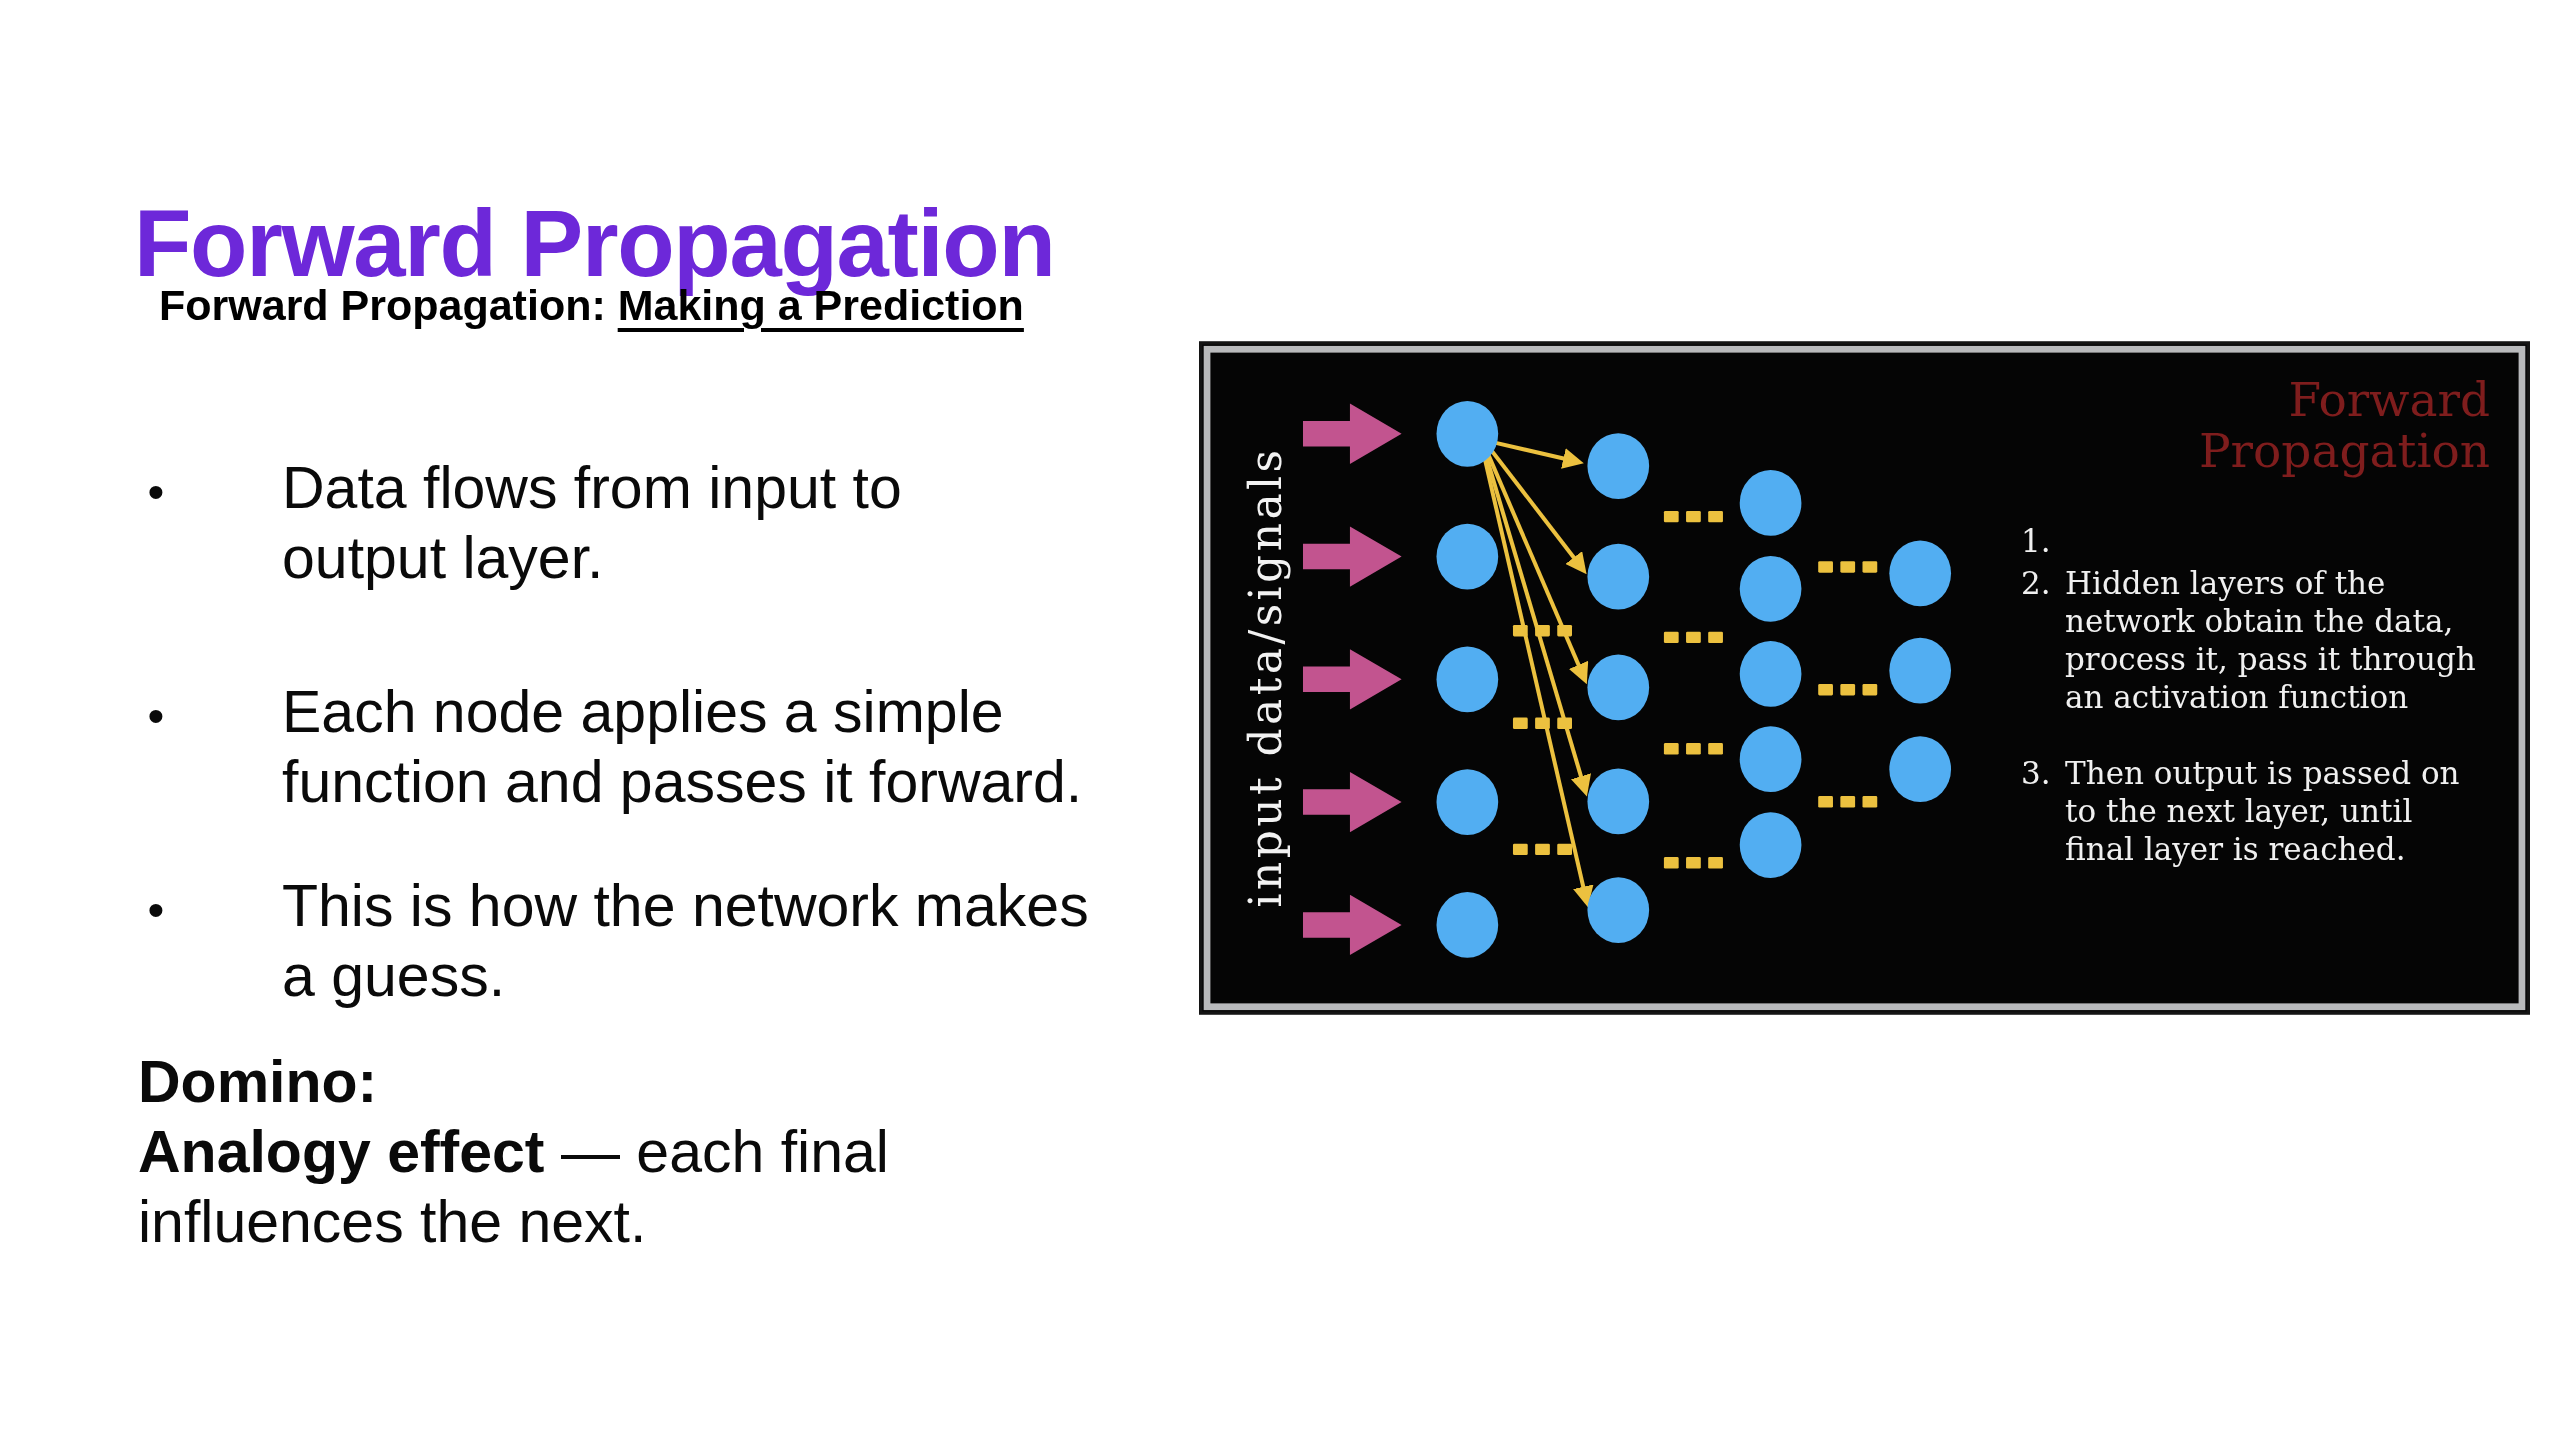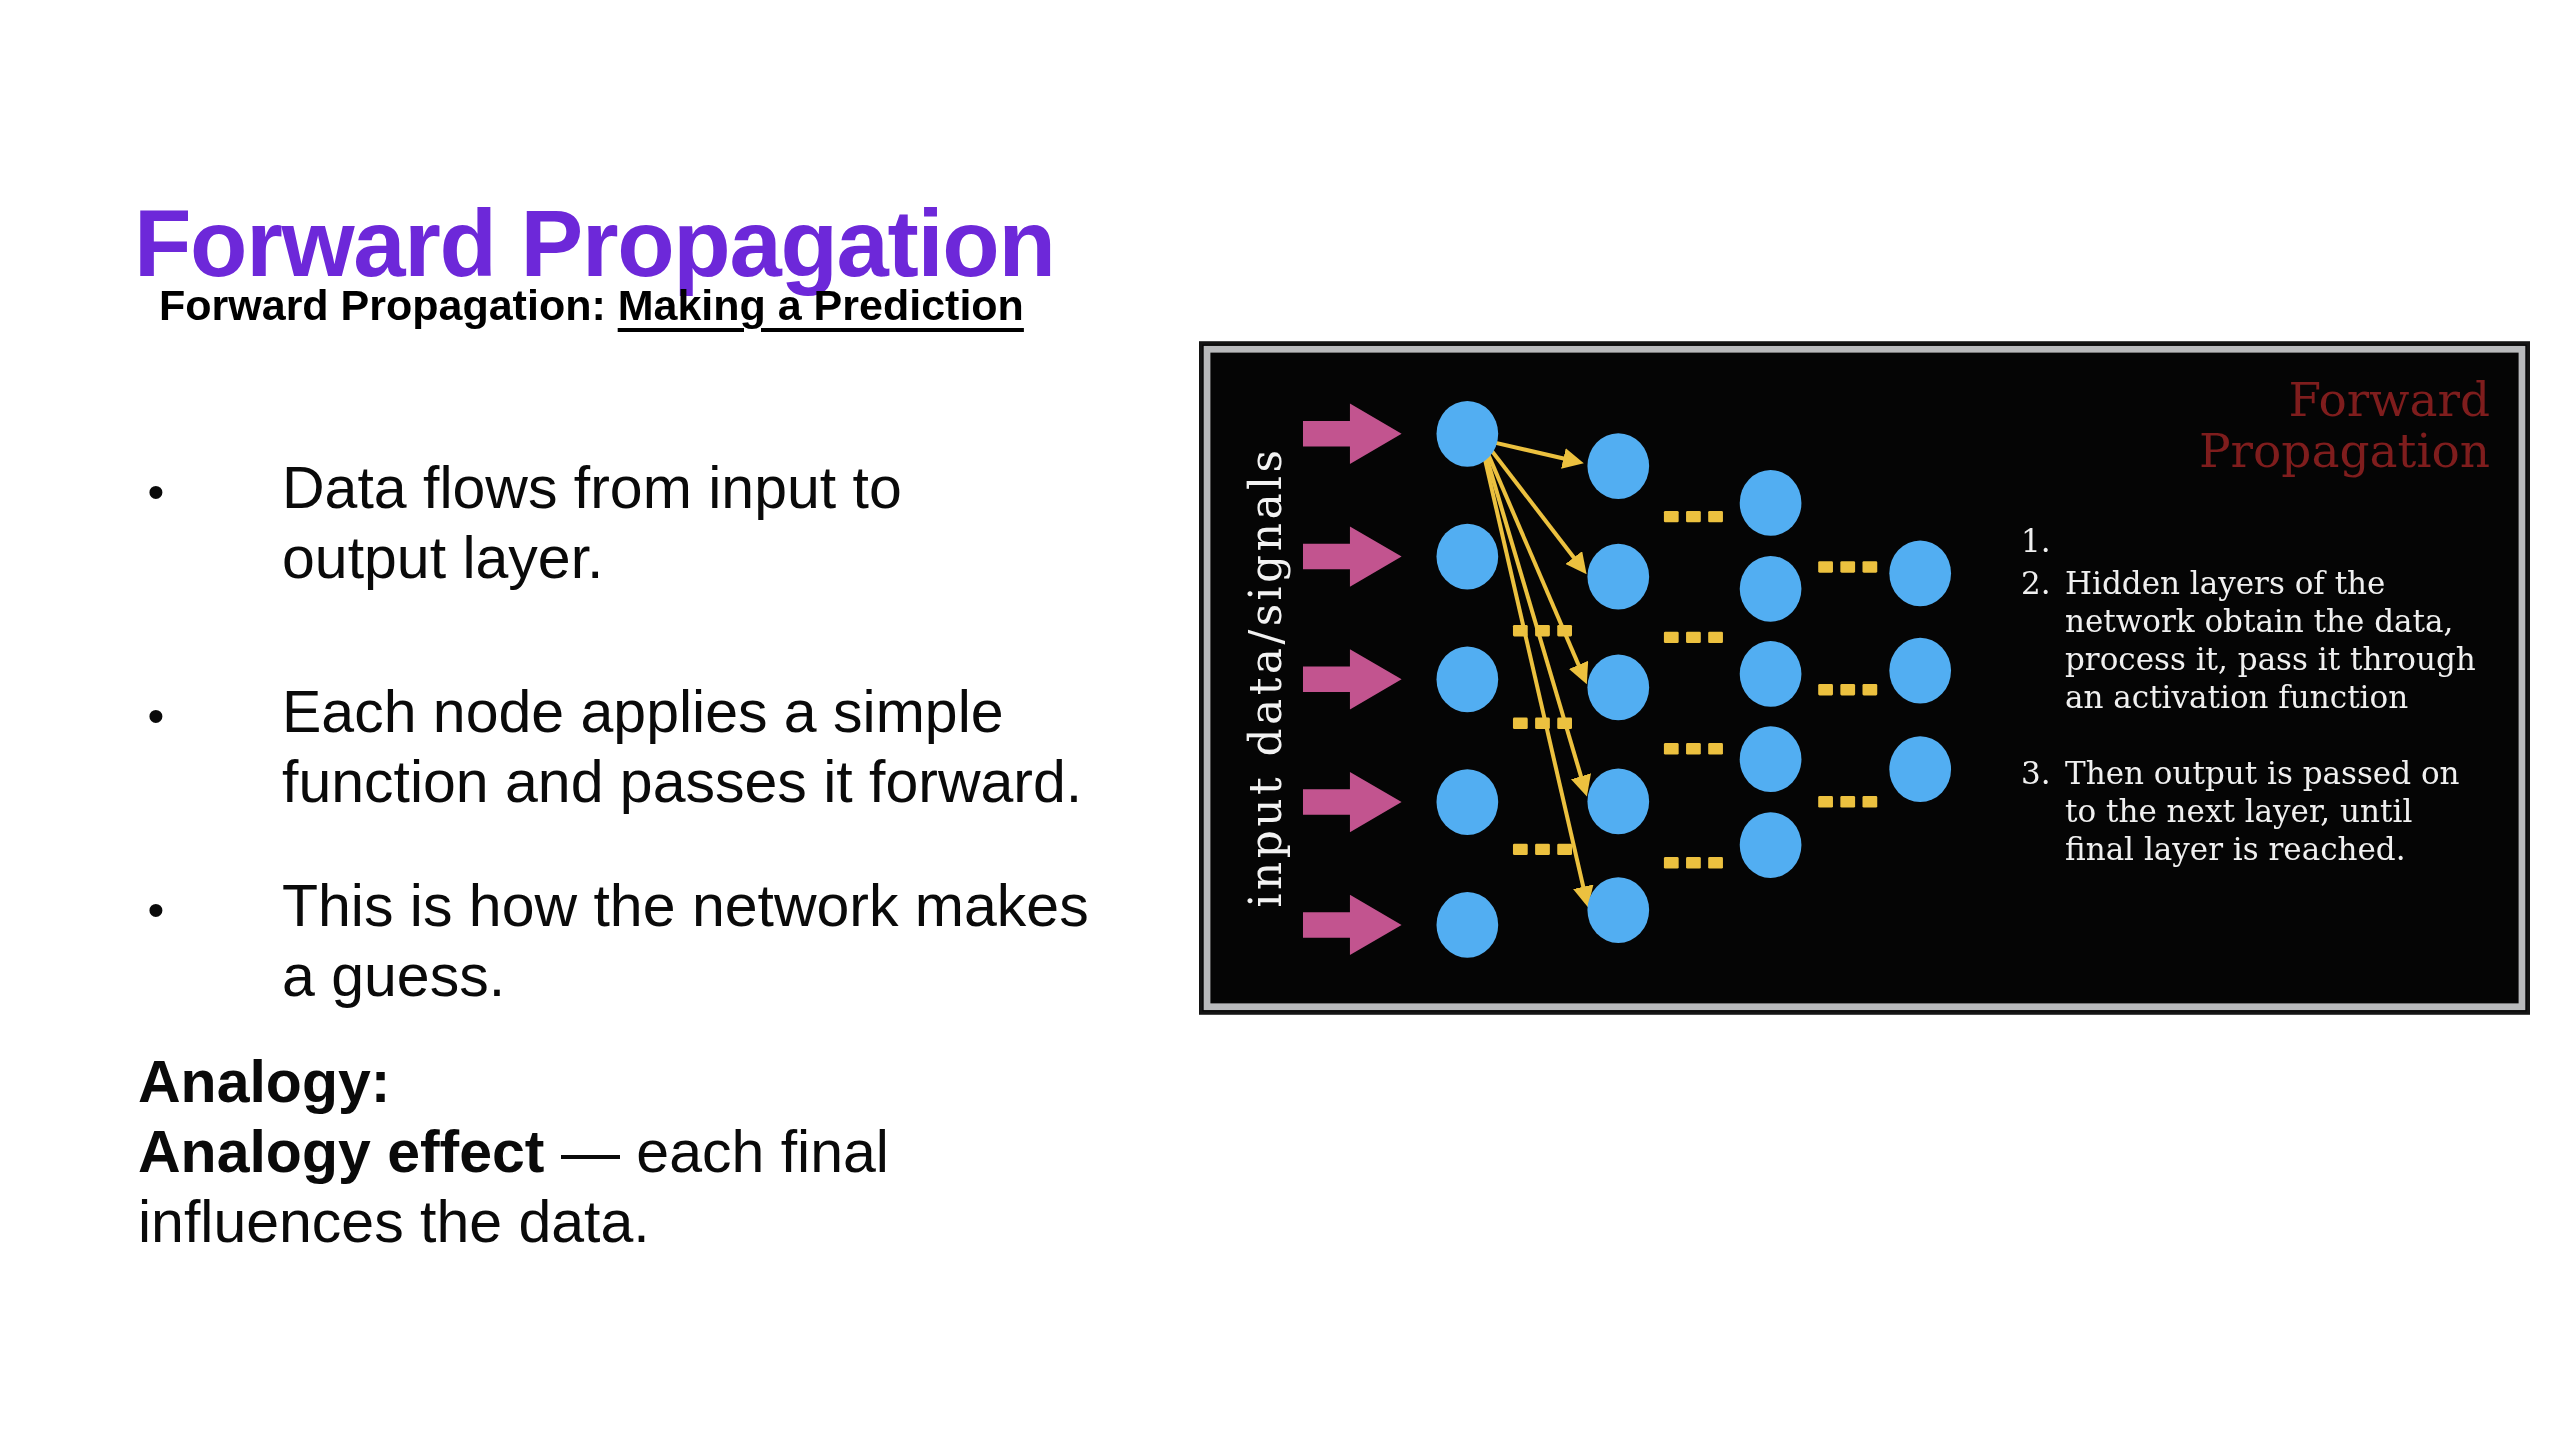--- a/index.html
+++ b/index.html
@@ -70,23 +70,23 @@
   <span>Forward Propagation: </span><span class="u">Making a Prediction</span>
 </div>
 
 <ul class="bullet-list">
     <li class="bullet-item"><span class="marker">•</span><span>Data flows from input to<br>output layer.</span></li>
     <li class="bullet-item"><span class="marker">•</span><span>Each node applies a simple<br>function and passes it forward.</span></li>
     <li class="bullet-item"><span class="marker">•</span><span>This is how the network makes<br>a guess.</span></li>
   </ul>
 
 <div class="analogy">
-  <span class="b">Analogy:</span><br>
+  <span class="b">Domino:</span><br>
   <span class="b">Analogy effect</span><span> — each final</span><br>
-  <span>influences the data.</span>
+  <span>influences the next.</span>
 </div>
 
 <div class="diagram">
   <svg id="net-svg" viewBox="0 0 1984 1004">
       <rect x="2.5" y="2.5" width="1979" height="999" fill="#050505" stroke="#141414" stroke-width="5"></rect>
       <rect x="12" y="12" width="1960" height="980" fill="none" stroke="#b9babc" stroke-width="10"></rect>
       <defs>
         <marker id="ah" viewBox="0 0 10 10" refX="7.5" refY="5" markerWidth="5.2" markerHeight="5.2" orient="auto">
           <path d="M0,0 L10,5 L0,10 z" fill="#ecc13f"></path>
         </marker>

